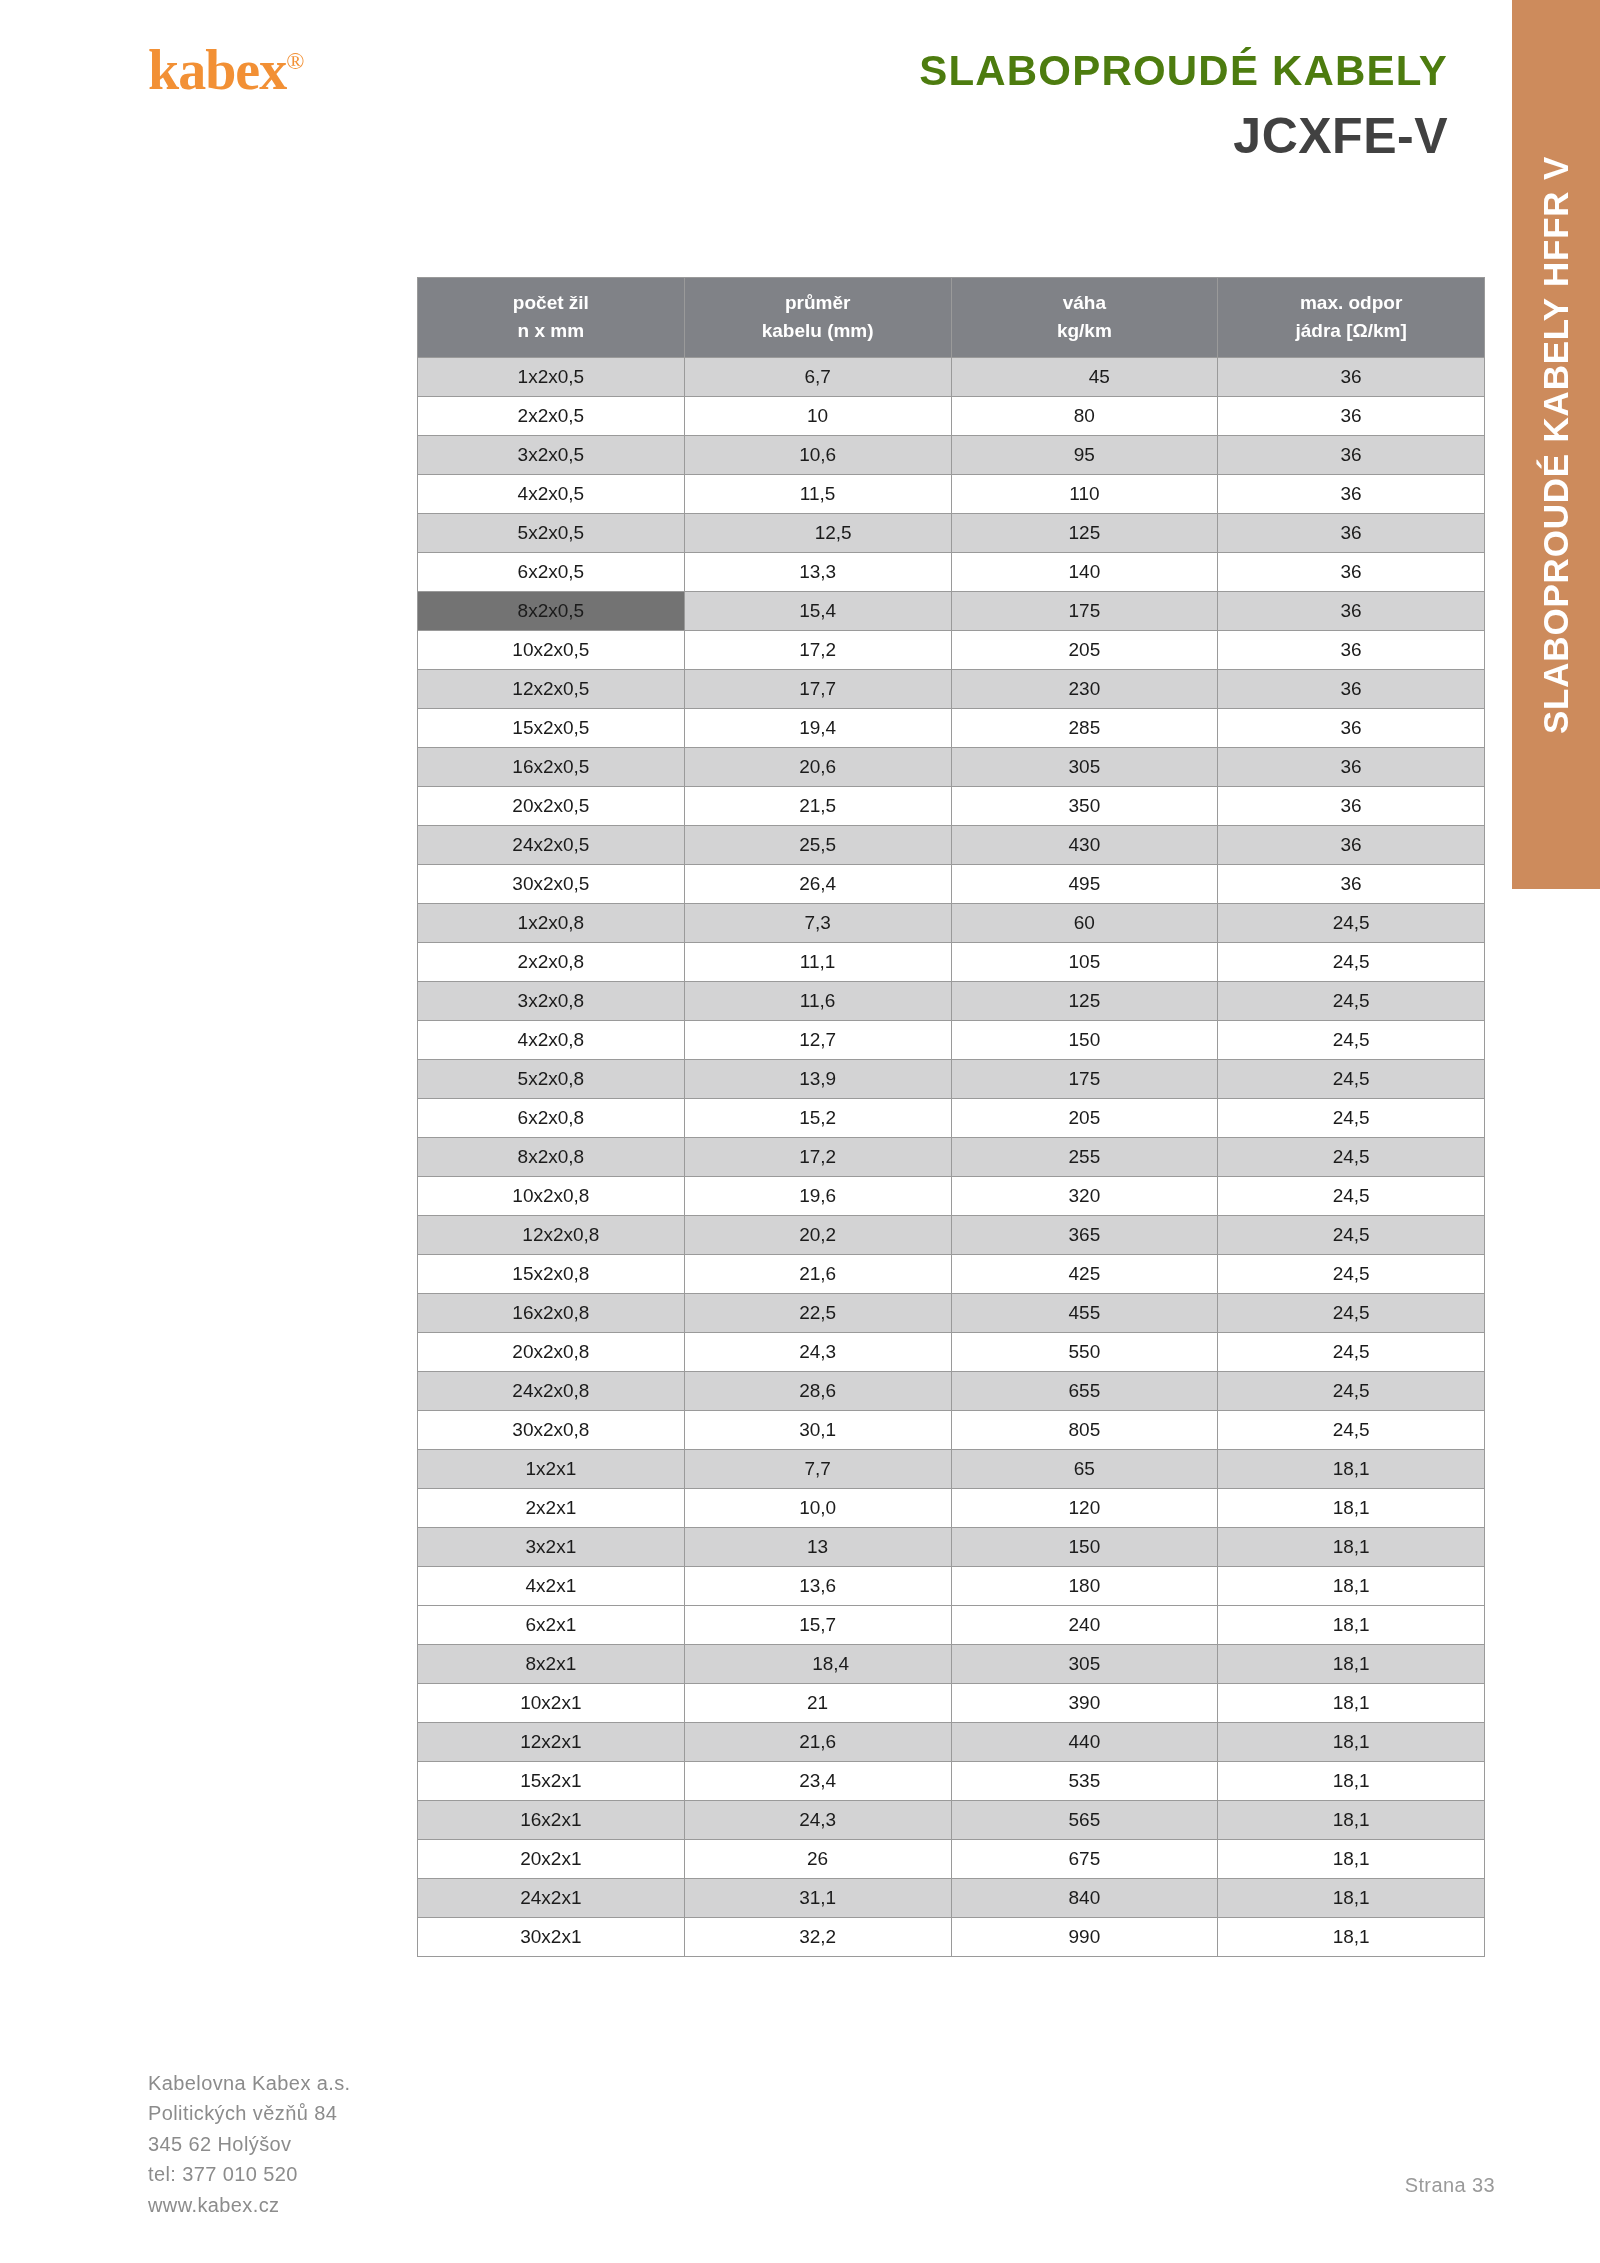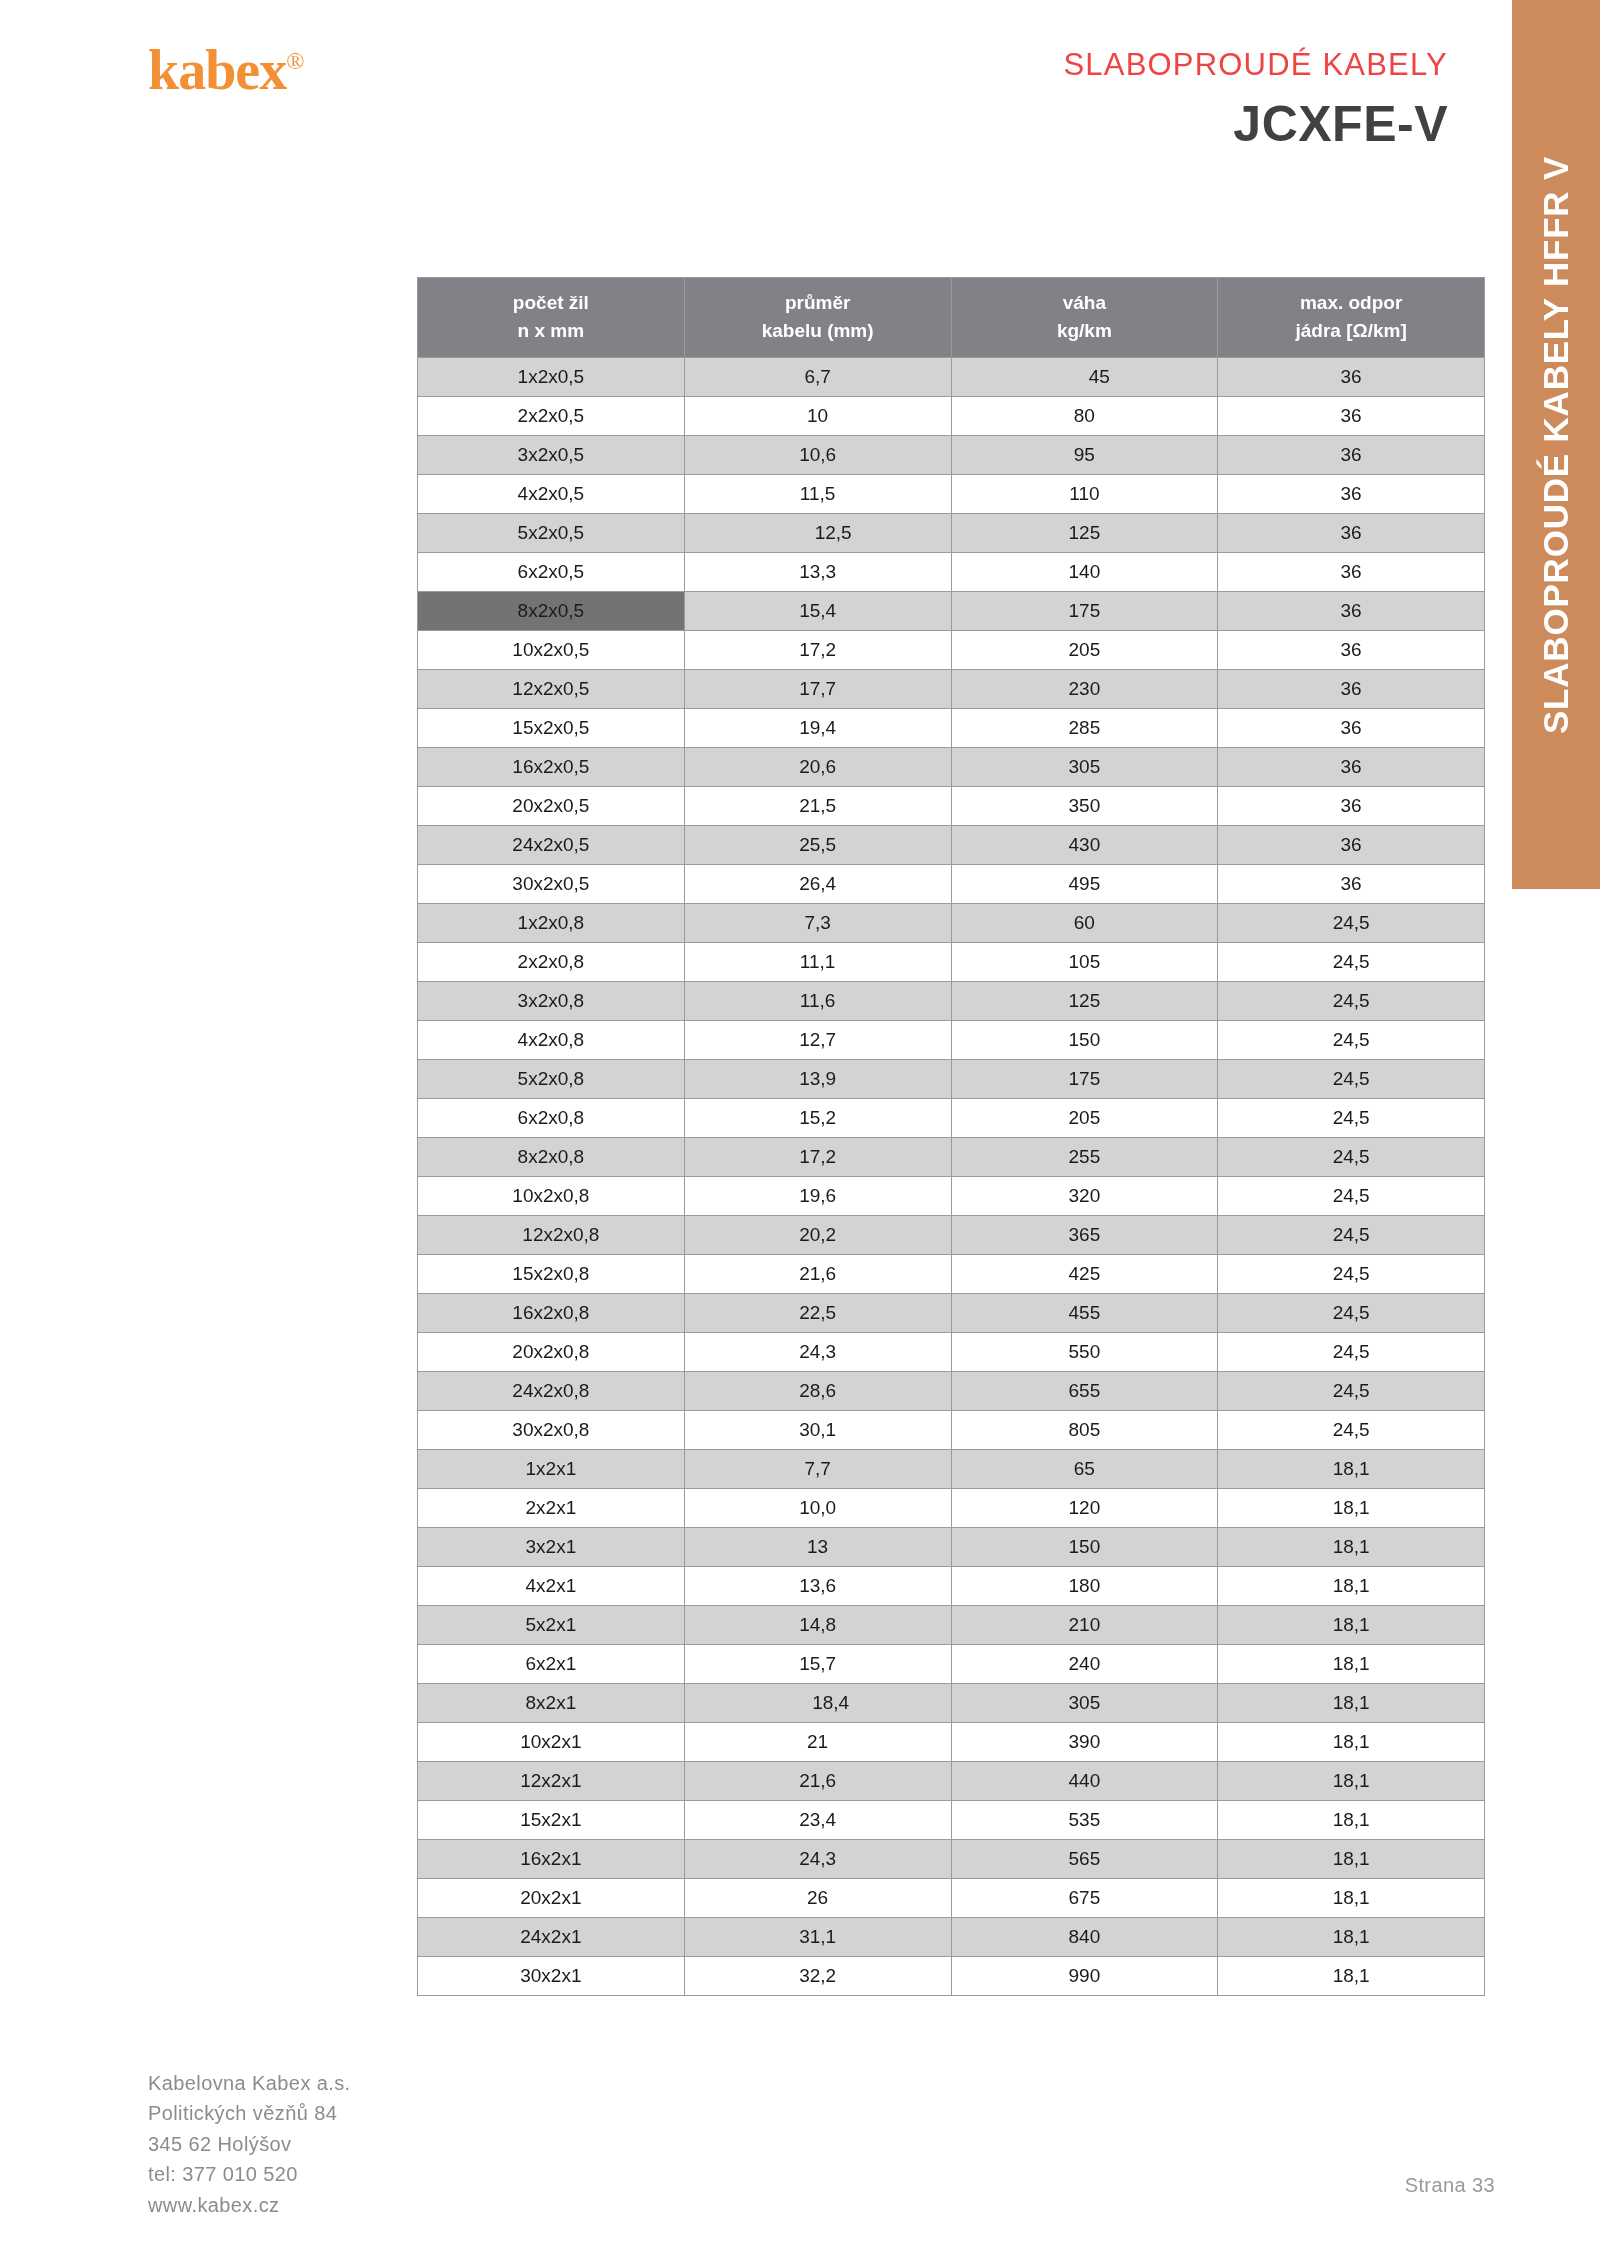--- a/index.html
+++ b/index.html
@@ -58,23 +58,23 @@
     font-weight: normal;
   }
 
   .hdr-titles {
     position: absolute;
     right: 152px;
     top: 48px;
     text-align: right;
   }
   .hdr-sub {
-    font-size: 31px;
-    font-weight: normal;
-    color: #ef4444;
+    font-size: 42px;
+    font-weight: bold;
+    color: #4d7c0f;
     letter-spacing: 1.2px;
     line-height: 1.1;
   }
   .hdr-main {
     margin-top: 16px;
     font-size: 50px;
     font-weight: bold;
     color: #414141;
     letter-spacing: 0.5px;
     line-height: 1.05;
@@ -360,26 +360,20 @@
             <td style="background: rgb(211, 211, 212);">13</td>
             <td style="background: rgb(211, 211, 212);">150</td>
             <td style="background: rgb(211, 211, 212);">18,1</td>
           </tr>
           <tr class="plain">
             <td>4x2x1</td>
             <td>13,6</td>
             <td>180</td>
             <td>18,1</td>
           </tr>
-          <tr class="alt">
-            <td style="background: rgb(211, 211, 212);">5x2x1</td>
-            <td style="background: rgb(211, 211, 212);">14,8</td>
-            <td style="background: rgb(211, 211, 212);">210</td>
-            <td style="background: rgb(211, 211, 212);">18,1</td>
-          </tr>
           <tr class="plain">
             <td>6x2x1</td>
             <td>15,7</td>
             <td>240</td>
             <td>18,1</td>
           </tr>
           <tr class="alt">
             <td style="background: rgb(211, 211, 212);">8x2x1</td>
             <td style="background: rgb(211, 211, 212); padding-left: 26px;">18,4</td>
             <td style="background: rgb(211, 211, 212);">305</td>

